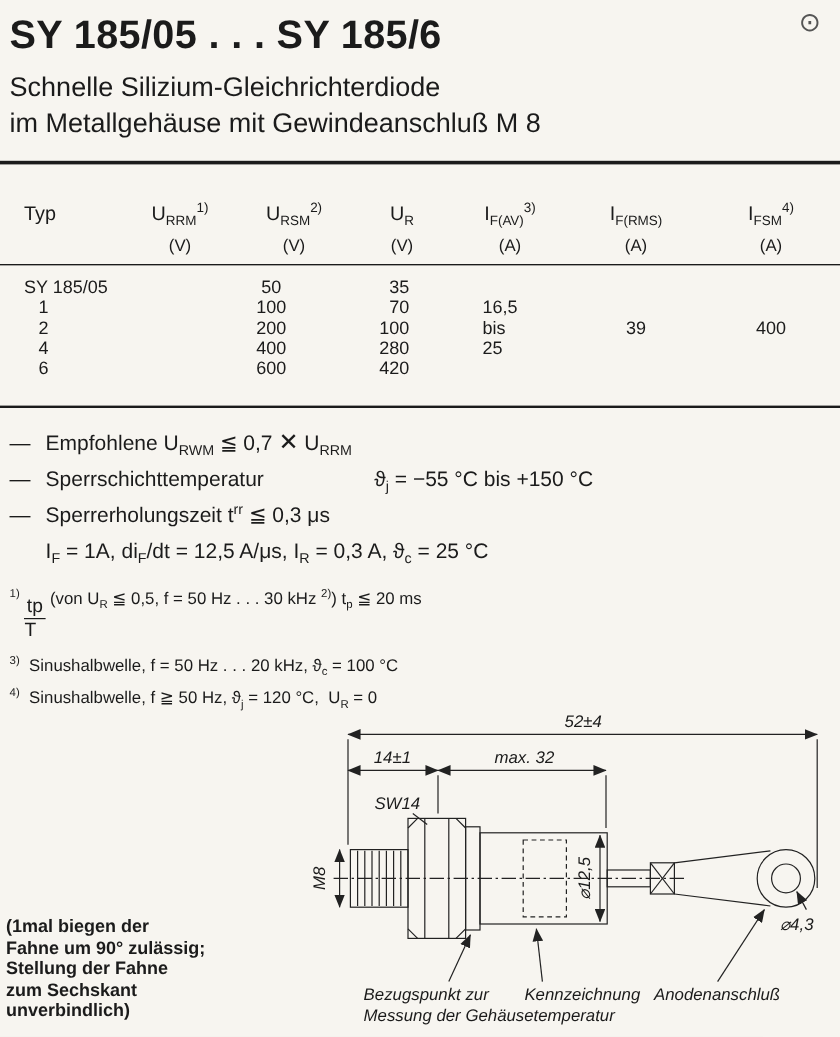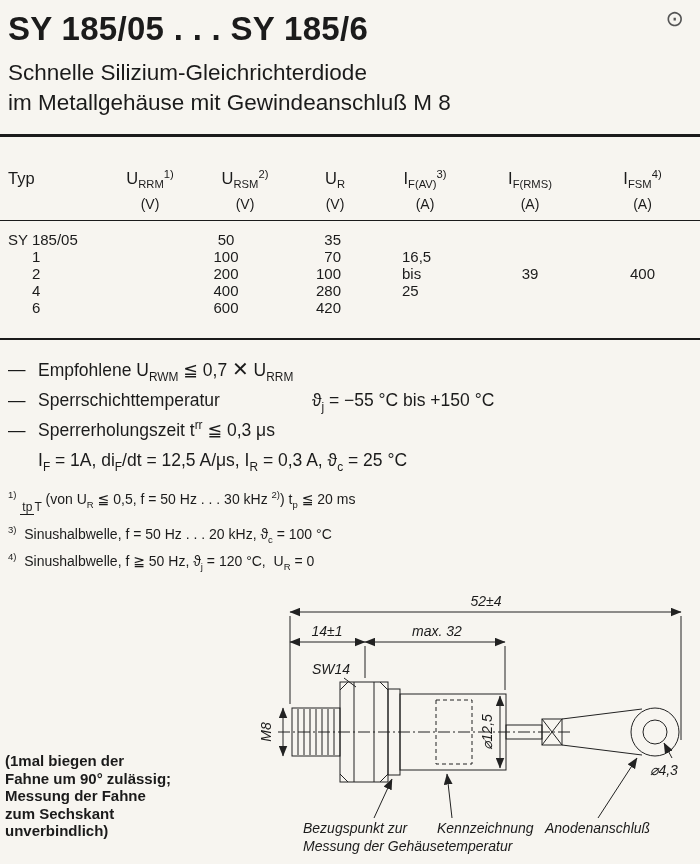--- a/index.html
+++ b/index.html
@@ -12,40 +12,40 @@
   .corner-mark{position:absolute;top:6px;right:16px;font-size:22px;color:#555;}
   .rule-top{border:none;border-top:3px solid #1b1b1b;margin:16px 0 0;}
   .rule-mid{border:none;border-top:2.5px solid #1b1b1b;margin:0;}
   table{border-collapse:collapse;table-layout:fixed;width:700px;margin-top:20px;}
   th{font-weight:400;vertical-align:top;padding-top:12px;text-align:center;}
   thead th{border-bottom:1.5px solid #1b1b1b;padding-bottom:8px;}
   .sym{font-size:16.5px;}
   .unit{font-size:14px;margin-top:8px;}
   sub,sup{font-size:68%;line-height:0;}
   td{font-size:15px;height:17px;padding:0;text-align:center;}
-  th.c0,td.c0{text-align:left;padding-left:8px;}
+  th.c0,td.c0{text-align:left;padding-left:20px;}
   td.c2{text-align:center;padding-right:38px;}
   td.c3{text-align:right;padding-right:34px;}
   td.c4{text-align:left;padding-left:27px;margin-top:16px;}
   tr.indent td.c0{padding-left:32px;}
   tbody tr:first-child td{padding-top:10px;}
   tbody tr:last-child td{padding-bottom:22px;}
   .notes{margin:14px 0 0 8px;font-size:17.5px;}
   .note{display:flex;line-height:30px;white-space:pre-wrap;}
   .note .dash{width:30px;flex:none;}
   .gap{margin-left:92px;}
   .bigx{font-size:20px;}
   .footnotes{margin:16px 0 0 8px;font-size:14px;}
   .footnote{margin-bottom:11px;white-space:pre-wrap;}
-  .frac{display:inline-flex;text-align:left;font-size:12px;
+  .frac{display:inline-flex;flex-direction:column;text-align:left;font-size:16px;
         line-height:1.2;vertical-align:-7px;}
   .fnum{border-bottom:1px solid #1b1b1b;padding:0 2px;}
   .drawing{position:absolute;left:0;top:592px;width:700px;height:272px;}
   .drawing svg{position:absolute;left:0;top:0;}
-  .side-note{position:absolute;left:5px;top:160px;font-weight:700;font-size:15px;line-height:17.5px;}
+  .side-note{position:absolute;left:5px;top:172px;font-weight:700;font-size:15px;line-height:17.5px;}
   svg text{font-family:"Liberation Sans",sans-serif;}
 </style>
 </head>
 <body>
 
 <div class="page">
 
   <span class="corner-mark">⊙</span>
 
   <header>
@@ -171,21 +171,21 @@
     <div class="footnote"><sup>1)</sup><span> </span><span class="frac"><span class="fnum">tp</span><span class="fden">T</span></span><span> (von U</span><sub>R</sub><span> ≦ 0,5, f = 50 Hz . . . 30 kHz </span><sup>2)</sup><span>) t</span><sub>p</sub><span> ≦ 20 ms</span></div>
     <div class="footnote"><sup>3)</sup><span>  Sinushalbwelle, f = 50 Hz . . . 20 kHz, ϑ</span><sub>c</sub><span> = 100 °C</span></div>
     <div class="footnote"><sup>4)</sup><span>  Sinushalbwelle, f ≧ 50 Hz, ϑ</span><sub>j</sub><span> = 120 °C,  U</span><sub>R</sub><span> = 0</span></div>
   </div>
 
   <div class="drawing">
 
     <div class="side-note">
       <div>(1mal biegen der</div>
       <div>Fahne um 90° zulässig;</div>
-      <div>Messung der Fahne</div>
+      <div>Stellung der Fahne</div>
       <div>zum Sechskant</div>
       <div>unverbindlich)</div>
     </div>
 
     <svg width="700" height="272" viewBox="0 0 700 272">
       <defs>
         <marker id="arr" viewBox="0 0 10 8" markerWidth="11" markerHeight="9" refX="9.5" refY="4" orient="auto-start-reverse" markerUnits="userSpaceOnUse">
           <path d="M0,0 L10,4 L0,8 Z" fill="#222"></path>
         </marker>
       </defs>

